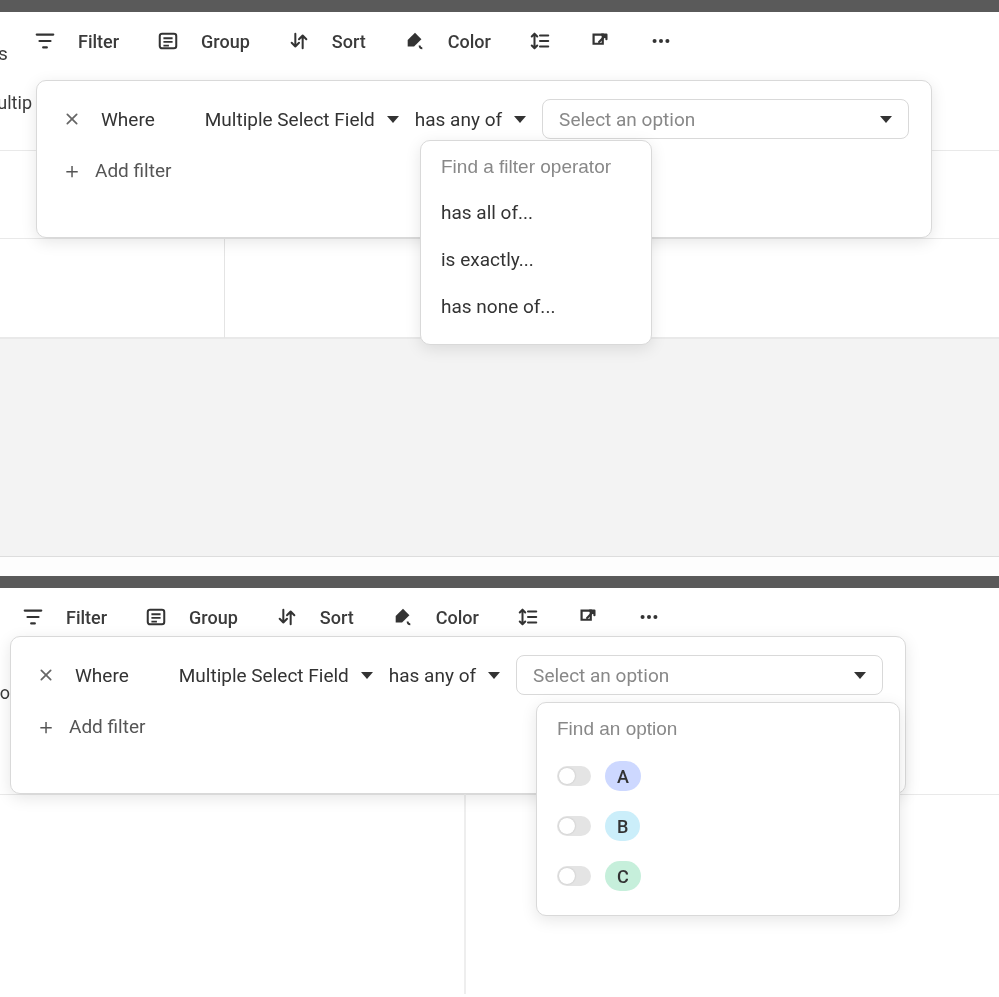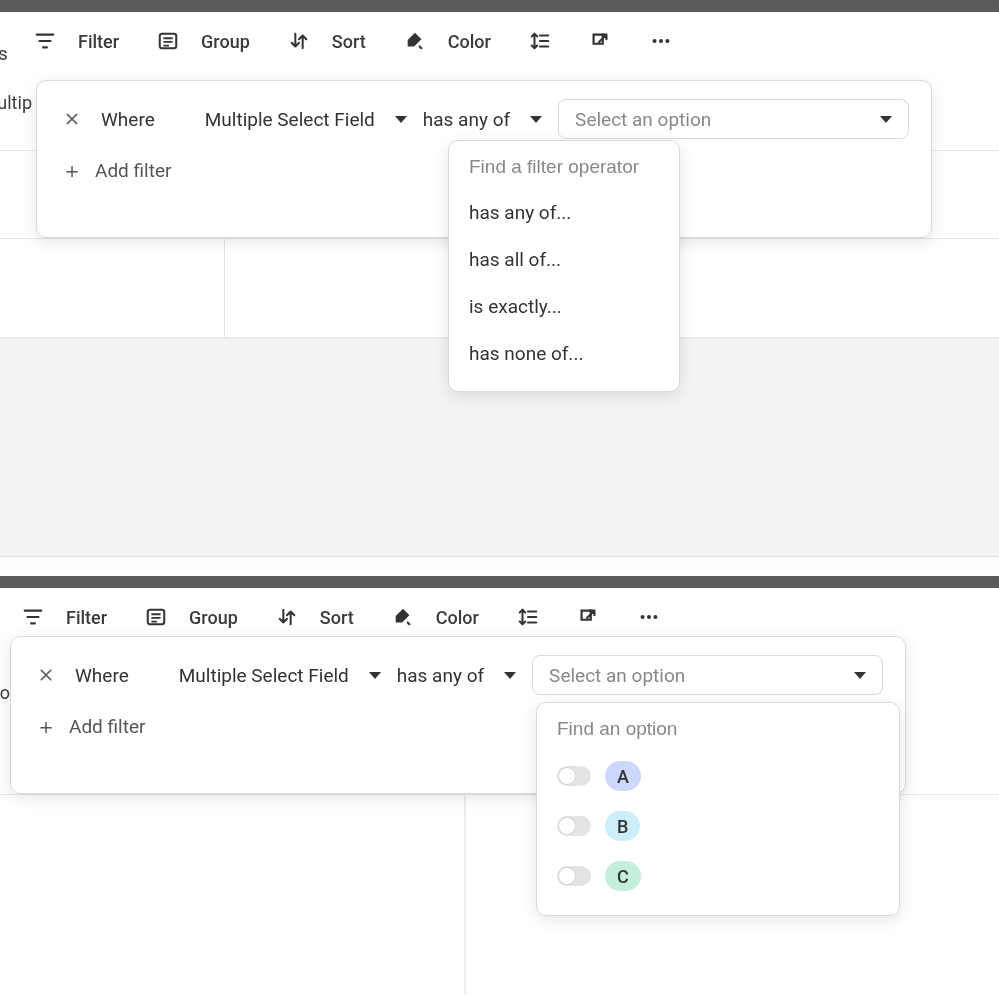--- a/index.html
+++ b/index.html
@@ -55,21 +55,21 @@
     display:flex;align-items:center;gap:16px;
     padding:18px 22px 6px 22px;
     font-size:19px;
   }
   .remove-btn{
     width:26px;height:26px;display:flex;align-items:center;justify-content:center;
     color:#6b6b6b;cursor:pointer;
   }
   .where{color:#333;}
   .dd{
-    display:flex;align-items:center;gap:20px;cursor:pointer;color:#333;
+    display:flex;align-items:center;gap:12px;cursor:pointer;color:#333;
   }
   .caret{width:0;height:0;border-left:6px solid transparent;border-right:6px solid transparent;border-top:7px solid #333;}
   .value-select{
     flex:1;min-width:300px;height:40px;
     border:1px solid var(--panel-border);border-radius:8px;
     display:flex;align-items:center;justify-content:space-between;
     padding:12px 16px;color:#888;cursor:pointer;
   }
   .add-filter{
     display:flex;align-items:center;gap:12px;
@@ -121,21 +121,21 @@
   .bg-stripes div{position:absolute;left:0;right:0;border-top:1px solid #e9e9e9;}
   .pagewrap{position:relative;}
 
   
   .p1{height:556px;overflow:hidden;}
   .p1 .toolbar{padding-left:34px;}
   .p1 .bg-stripes .row1{top:150px;height:88px;}
   .p1 .bg-stripes .row2{top:238px;height:100px;border-bottom:1px solid #e9e9e9;}
   .p1 .bg-stripes .lower{top:338px;bottom:0;background:var(--page-bg);}
   .p1 .filter-card{top:80px;left:36px;width:896px;height:158px;}
-  .p1 .menu.operator{top:140px;left:448px;width:232px;}
+  .p1 .menu.operator{top:140px;left:420px;width:232px;}
 
   
   .p2{height:441px;overflow:hidden;}
   .p2 .separator{height:20px;background:#fdfdfd;border-top:1px solid #ddd;}
   .p2 .toolbar{padding-left:22px;}
   .p2 .bg-stripes .lower{top:238px;bottom:0;background:#fff;}
   .p2 .filter-card{top:80px;left:10px;width:896px;height:158px;}
   .p2 .menu.options{top:146px;left:536px;width:364px;}
 
   .p2 .bg-col{position:absolute;top:238px;left:464px;width:2px;height:200px;background:#eee;}
@@ -229,21 +229,20 @@
     <div class="add-filter">
       <span class="plus">＋</span>
       <span>Add filter</span>
     </div>
   </div>
 
   <div class="menu operator">
     <div class="menu-search">
       <input type="text" autofocus="" placeholder="Find a filter operator" style="">
     </div>
-    <div class="menu-item">has any of...</div>
     <div class="menu-item">has all of...</div>
     <div class="menu-item">is exactly...</div>
     <div class="menu-item">has none of...</div>
   </div>
 </div>
 
 <div class="pagewrap panel p2">
   <div class="separator"></div>
   <div class="titlebar"></div>
 

